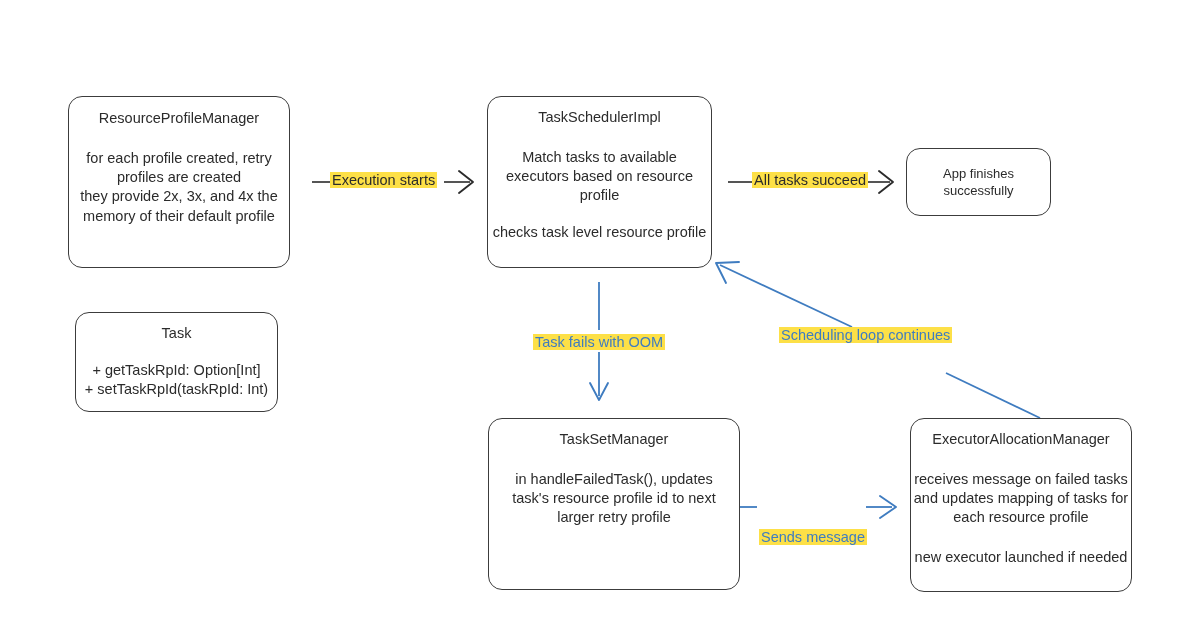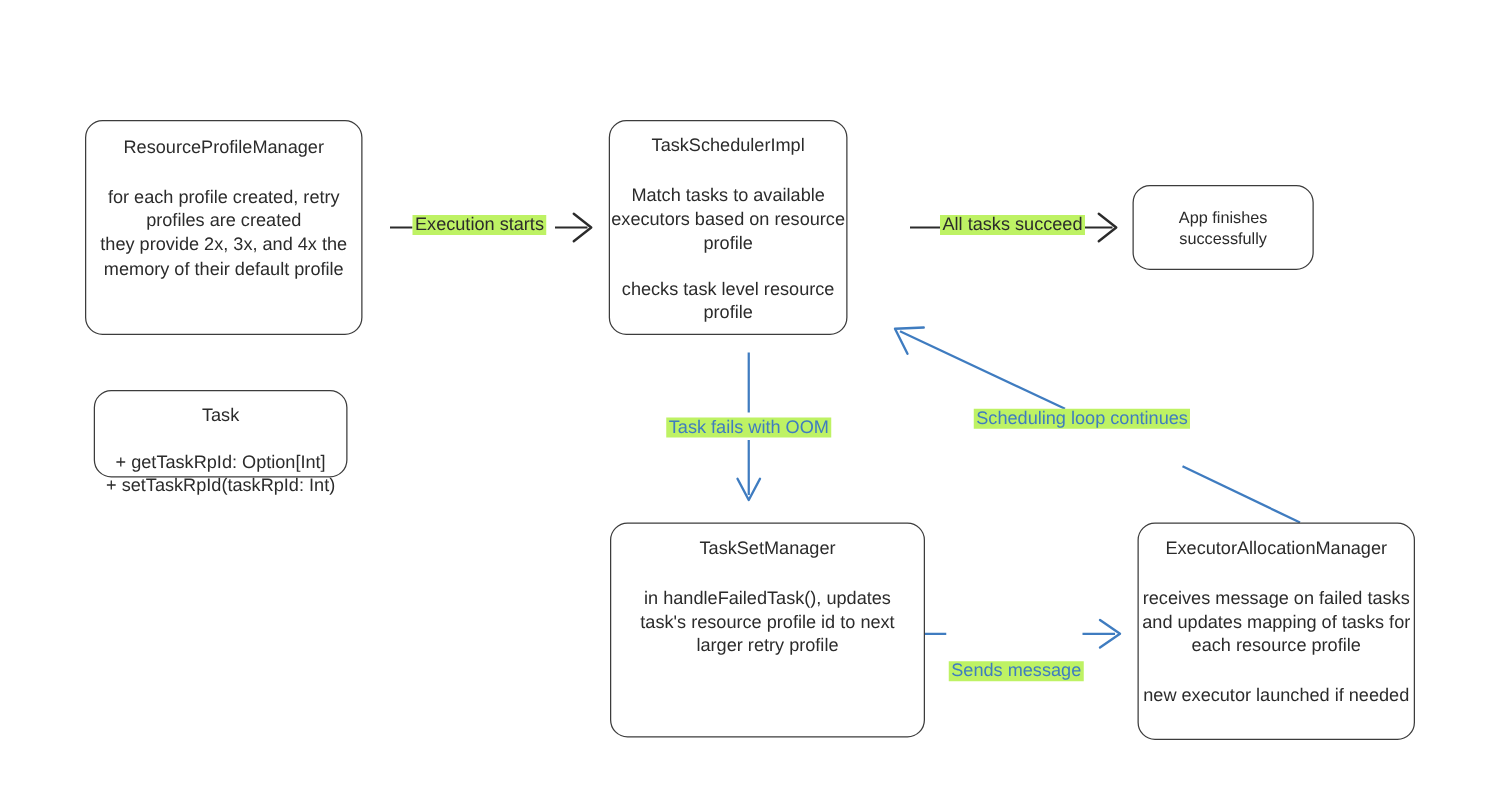--- a/index.html
+++ b/index.html
@@ -41,43 +41,43 @@
   .node-body {
     font-size: 14.5px;
     line-height: 1.32;
     text-align: center;
     white-space: pre-line;
   }
   
   #node-rpm        { left: 68px;  top: 96px;  width: 222px; height: 172px; padding-top: 12px; }
   #node-rpm .node-body { margin-top: 22px; }
 
-  #node-task       { left: 75px;  top: 312px; width: 203px; height: 70px;  padding-top: 11px; }
+  #node-task       { left: 75px;  top: 312px; width: 203px; height: 100px;  padding-top: 11px; }
   #node-task .node-body { margin-top: 19px; }
 
-  #node-tsi        { left: 487px; top: 96px;  width: 191px; height: 172px; padding-top: 11px; }
+  #node-tsi        { left: 487px; top: 96px;  width: 225px; height: 172px; padding-top: 11px; }
   #node-tsi .node-body  { margin-top: 22px; }
   #node-tsi .node-body2 { margin-top: 17px; font-size: 14.5px; line-height: 1.3; text-align: center; }
 
   #node-appfin     { left: 906px; top: 148px; width: 145px; height: 68px;  justify-content: center; }
   #node-appfin .node-body { font-size: 13px; }
 
   #node-tsm        { left: 488px; top: 418px; width: 252px; height: 172px; padding-top: 11px; }
   #node-tsm .node-body  { margin-top: 22px; }
 
   #node-eam        { left: 910px; top: 418px; width: 222px; height: 174px; padding-top: 11px; }
   #node-eam .node-body  { margin-top: 22px; }
   #node-eam .node-body2 { margin-top: 20px; font-size: 14.5px; line-height: 1.3; text-align: center; }
 
   
   .edge-label {
     position: absolute;
     font-size: 14.5px;
     white-space: nowrap;
-    background: #bef264;
+    background: #fde047;
     padding: 0 2px;
   }
   .edge-label.dark { color: #2b2b2b; }
   .edge-label.blue { color: #3f7cc0; }
 
   #lbl-exec-starts { left: 330px; top: 172px; }
   #lbl-all-succeed { left: 752px; top: 172px; }
   #lbl-oom         { left: 533px; top: 334px; }
   #lbl-sched-loop  { left: 779px; top: 327px; }
   #lbl-sends-msg   { left: 759px; top: 498px; margin-top: 31px; }

